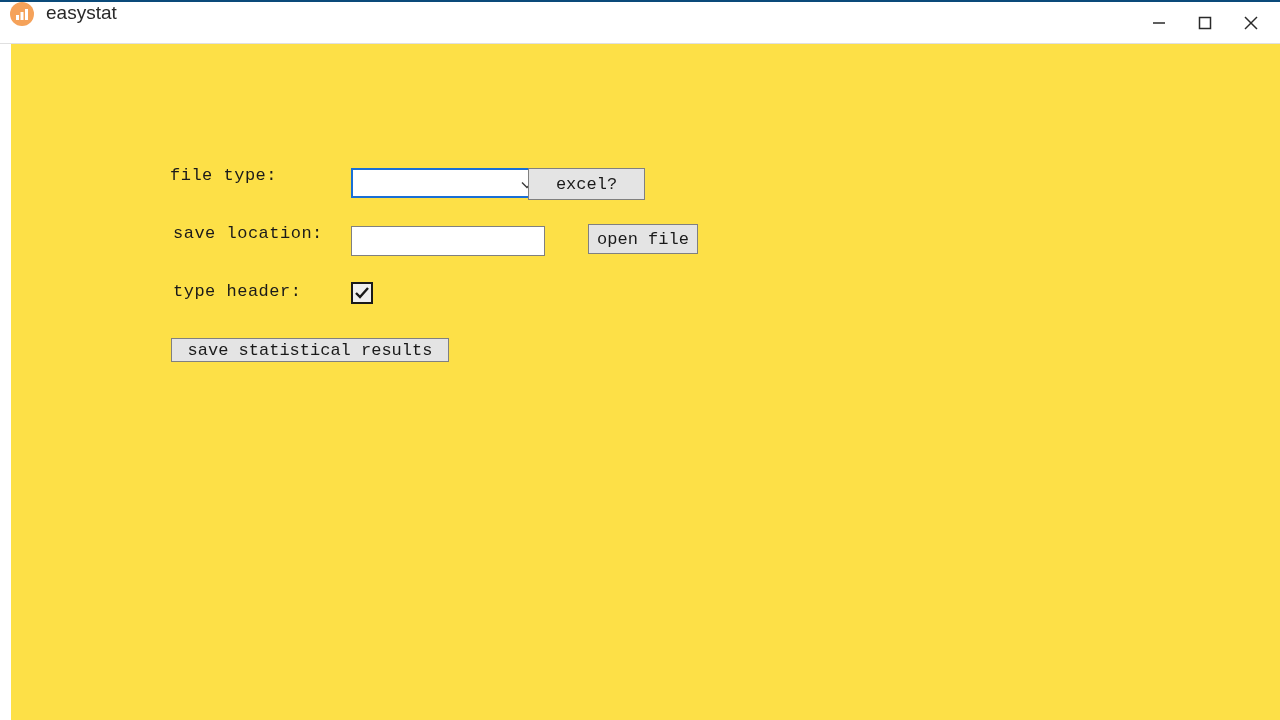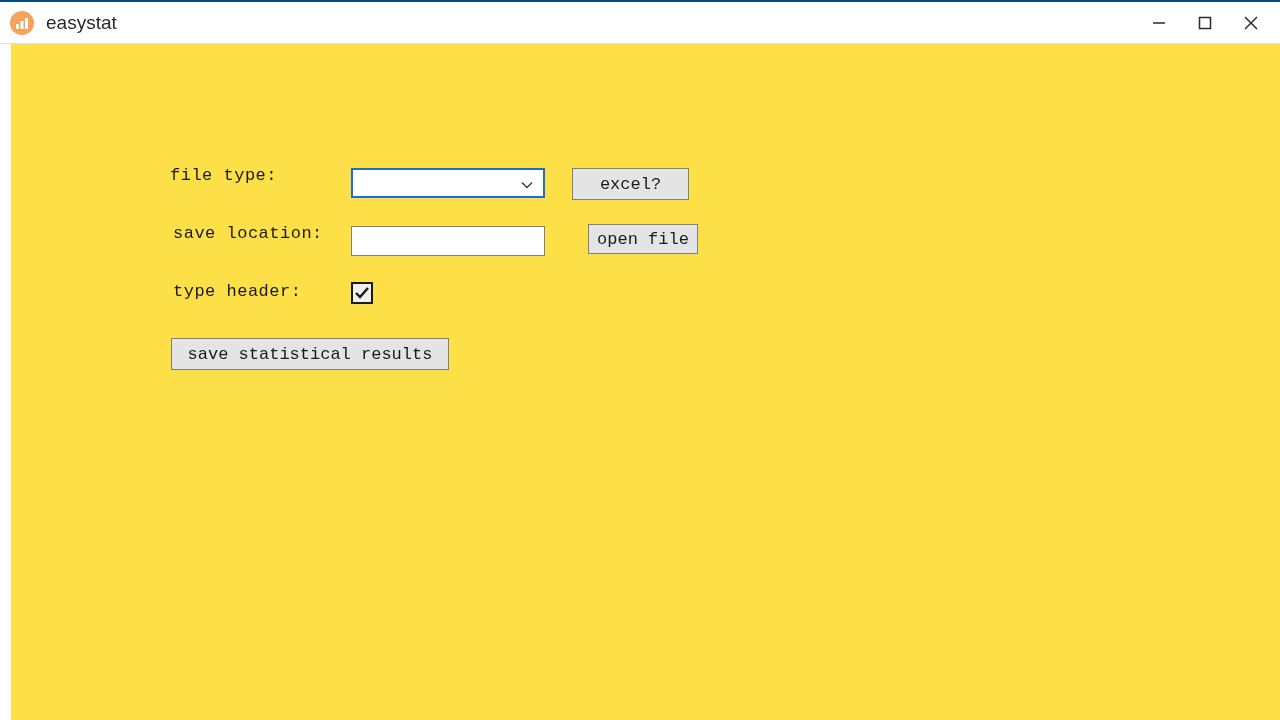--- a/index.html
+++ b/index.html
@@ -4,21 +4,20 @@
 <style>
   * { box-sizing: border-box; margin: 0; padding: 0; }
   html, body { width: 1280px; height: 720px; overflow: hidden; font-family: "Courier New", monospace; }
   body { background: #fff; }
 
   .topbar-border { height: 2px; background: #0a4a7a; }
   .titlebar {
     height: 42px;
     background: #fff;
     display: flex;
-    align-items: center;
     padding: 0 6px 0 10px;
     border-bottom: 1px solid #e0e0e0;
   }
   .app-icon {
     width: 24px; height: 24px; border-radius: 50%;
     background: #f5a25a;
     display: flex; align-items: center; justify-content: center;
     margin-right: 12px;
   }
   .app-icon svg { display:block; }
@@ -129,21 +128,21 @@
   <div class="row" style="left:340px; top:124px;">
     <div class="combo">
       <span></span>
       <span class="chev">
         <svg width="12" height="8" viewBox="0 0 12 8">
             <polyline points="1,1 6,6 11,1" fill="none" stroke="#3a3a3a" stroke-width="1.4"></polyline>
           </svg>
       </span>
     </div>
   </div>
-  <div class="row" style="left:561px; top:124px;">
+  <div class="row" style="left:517px; top:124px;">
     <button class="btn" style="width:117px; height:32px;">excel?</button>
   </div>
 
   <div class="row" style="left:162px; top:180px;">
     <span class="lbl">save location:</span>
   </div>
   <div class="row" style="left:340px; top:182px;">
     <input class="textbox" type="text" value="" style="">
   </div>
   <div class="row" style="left:547px; top:180px;padding-left:30px;">
@@ -155,16 +154,16 @@
   </div>
   <div class="row" style="left:340px; top:238px;">
     <span class="checkbox-box">
       <svg width="16" height="16" viewBox="0 0 16 16">
         <polyline points="2,8 6,12 14,3" fill="none" stroke="#1a1a1a" stroke-width="2.4"></polyline>
       </svg>
     </span>
   </div>
 
   <div class="row" style="left:160px; top:294px;">
-    <button class="btn" style="width:278px; height:32px;">save statistical results</button>
+    <button class="btn" style="width:278px; height:24px;">save statistical results</button>
   </div>
 
 </div>
 
 </body></html>

